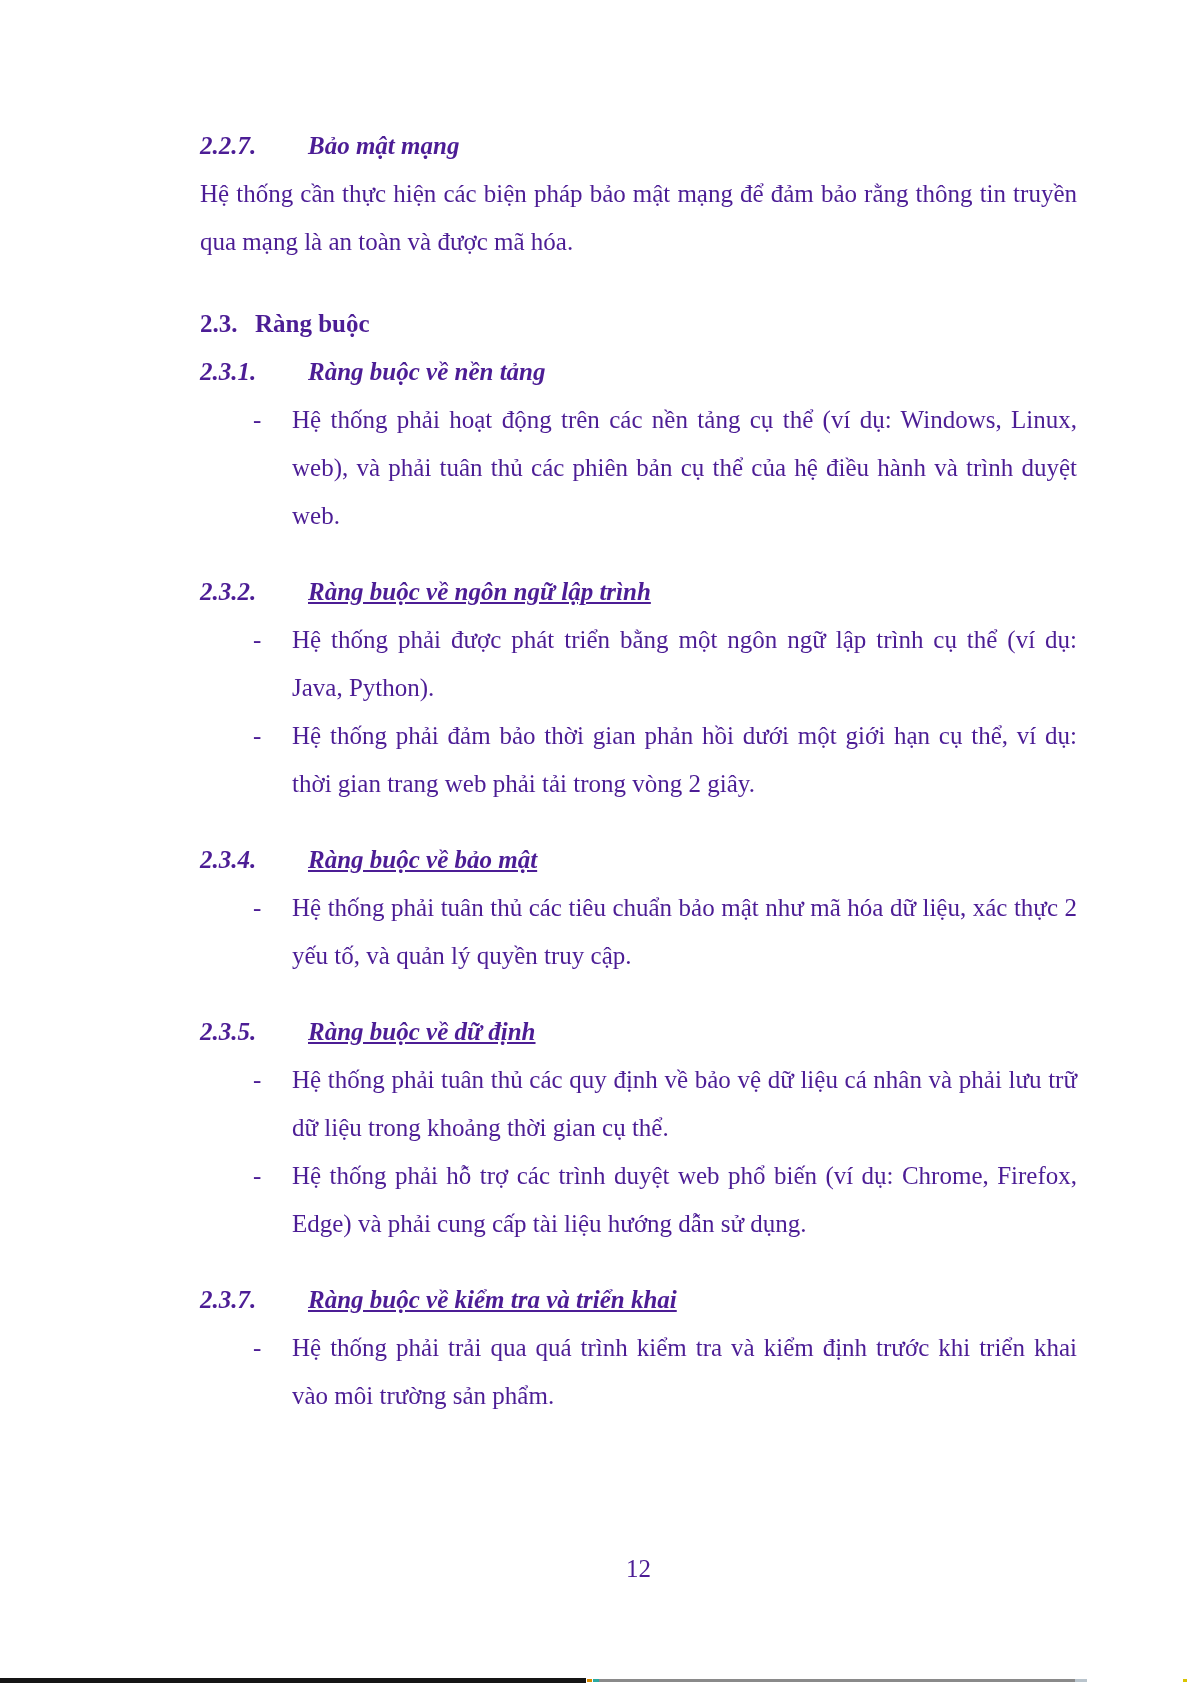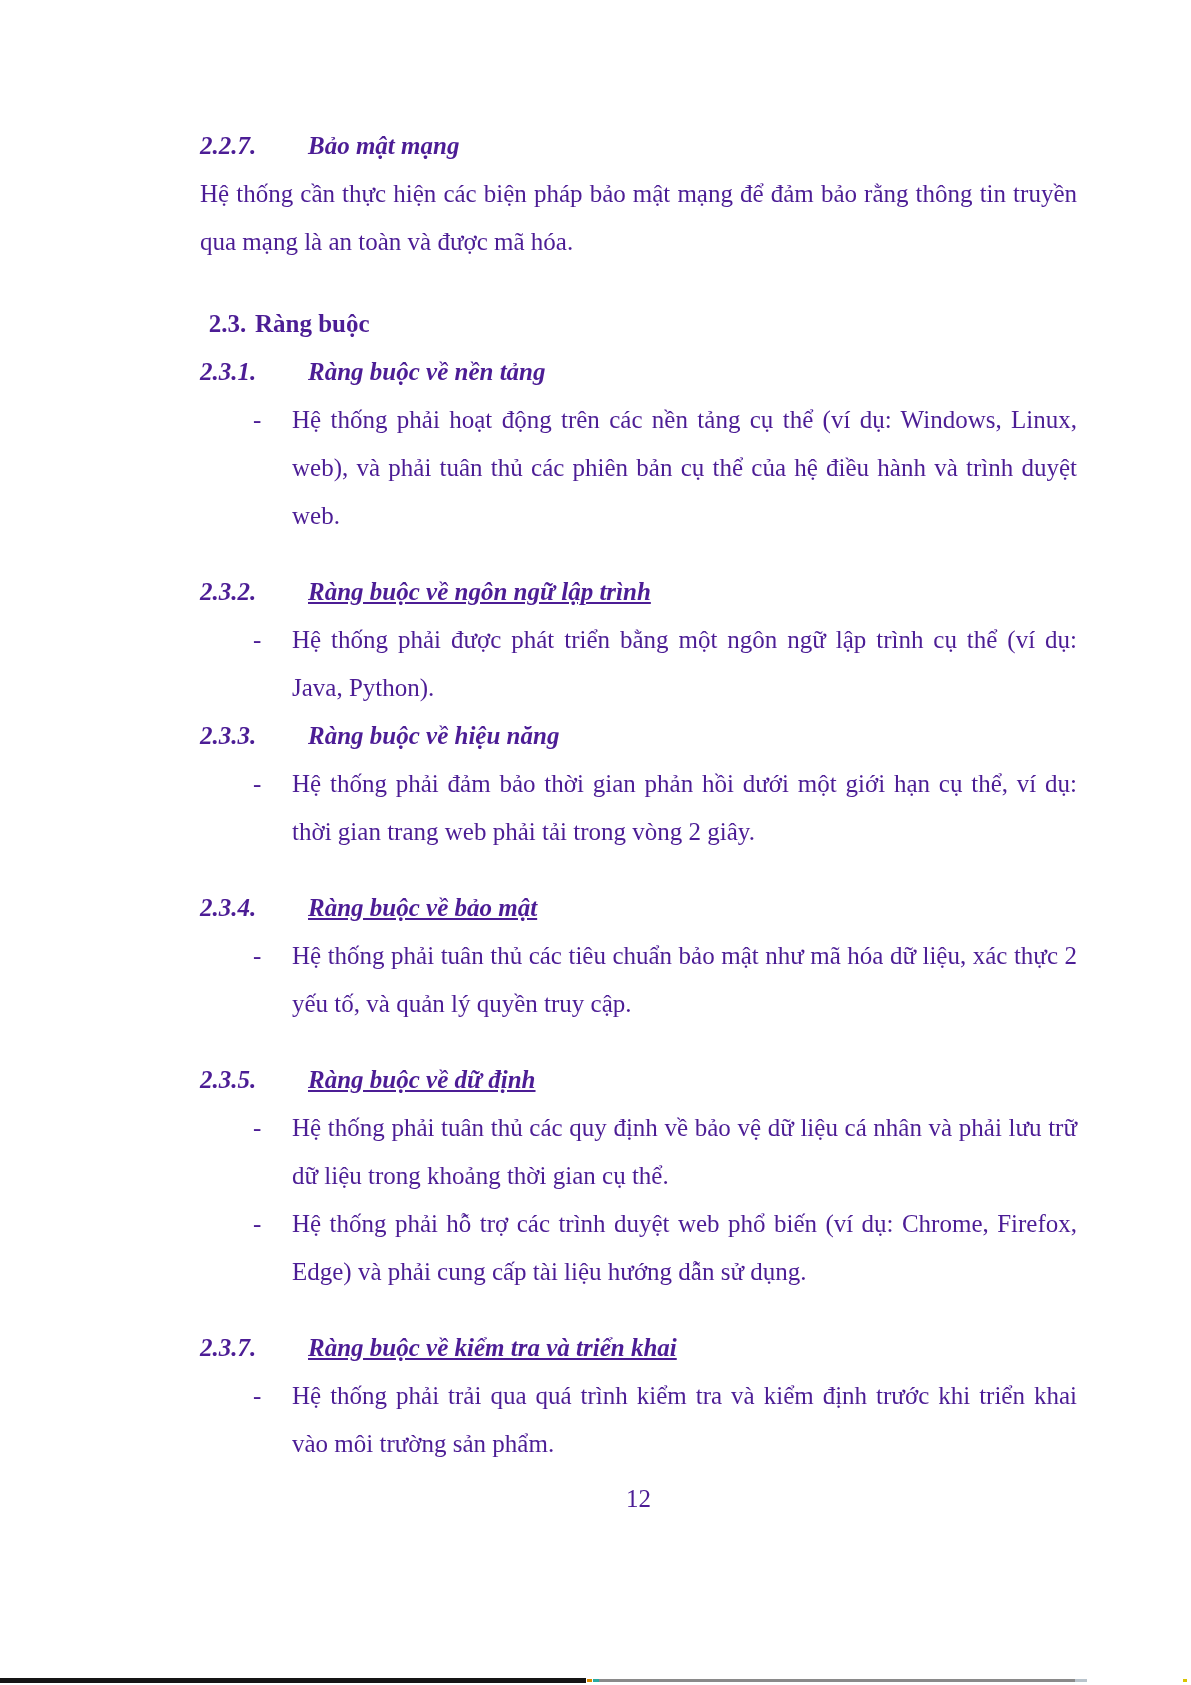--- a/index.html
+++ b/index.html
@@ -14,32 +14,32 @@
   }
   .content {
     position: absolute;
     left: 200px;
     top: 122px;
     width: 877px;
     font-size: 25px;
     line-height: 48px;
   }
   .h2 { font-weight: bold; font-style: normal; }
-  .h2 .num { display: inline-block; width: 55px; text-align: center; }
+  .h2 .num { display: inline-block; width: 55px; }
   .h3 { font-weight: bold; font-style: italic; }
   .h3 .num { display: inline-block; width: 108px; }
   .para { margin: 0; text-align: justify; }
   .bullet { display: flex; margin-left: 53px; }
   .bullet .dash { flex: none; width: 39px; }
   .bullet .btext { flex: 1; text-align: justify; }
   .gap { margin-top: 34px; }
   .gap-sm { margin-top: 28px; text-decoration: underline; }
   .pagenum {
     position: absolute;
-    top: 1475px;
+    top: 1545px;
     left: 200px;
     width: 877px;
     text-align: center;
     font-size: 25px;
     line-height: 48px;
   }
   
   .taskbar-edge { position: absolute; left: 0; top: 1677px; width: 1191px; height: 8px; background: #ffffff; }
   .tb-black  { position: absolute; left: 0;     top: 1px; width: 586px; height: 5px; background: #151515; }
   .tb-orange { position: absolute; left: 587px; top: 2px; width: 5px;   height: 3px; background: #d98a00; }
@@ -72,23 +72,20 @@
     </div>
 
     <div class="h3 gap-sm">
       <span class="num">2.3.2.</span><span class="title">Ràng buộc về ngôn ngữ lập trình</span>
     </div>
     <div class="bullet">
       <span class="dash">-</span>
       <div class="btext">Hệ thống phải được phát triển bằng một ngôn ngữ lập trình cụ thể (ví dụ: Java, Python).</div>
     </div>
 
-    <div class="h3">
-      <span class="num">2.3.3.</span><span class="title">Ràng buộc về hiệu năng</span>
-    </div>
     <div class="bullet">
       <span class="dash">-</span>
       <div class="btext">Hệ thống phải đảm bảo thời gian phản hồi dưới một giới hạn cụ thể, ví dụ: thời gian trang web phải tải trong vòng 2 giây.</div>
     </div>
 
     <div class="h3 gap-sm">
       <span class="num">2.3.4.</span><span class="title">Ràng buộc về bảo mật</span>
     </div>
     <div class="bullet">
       <span class="dash">-</span>

